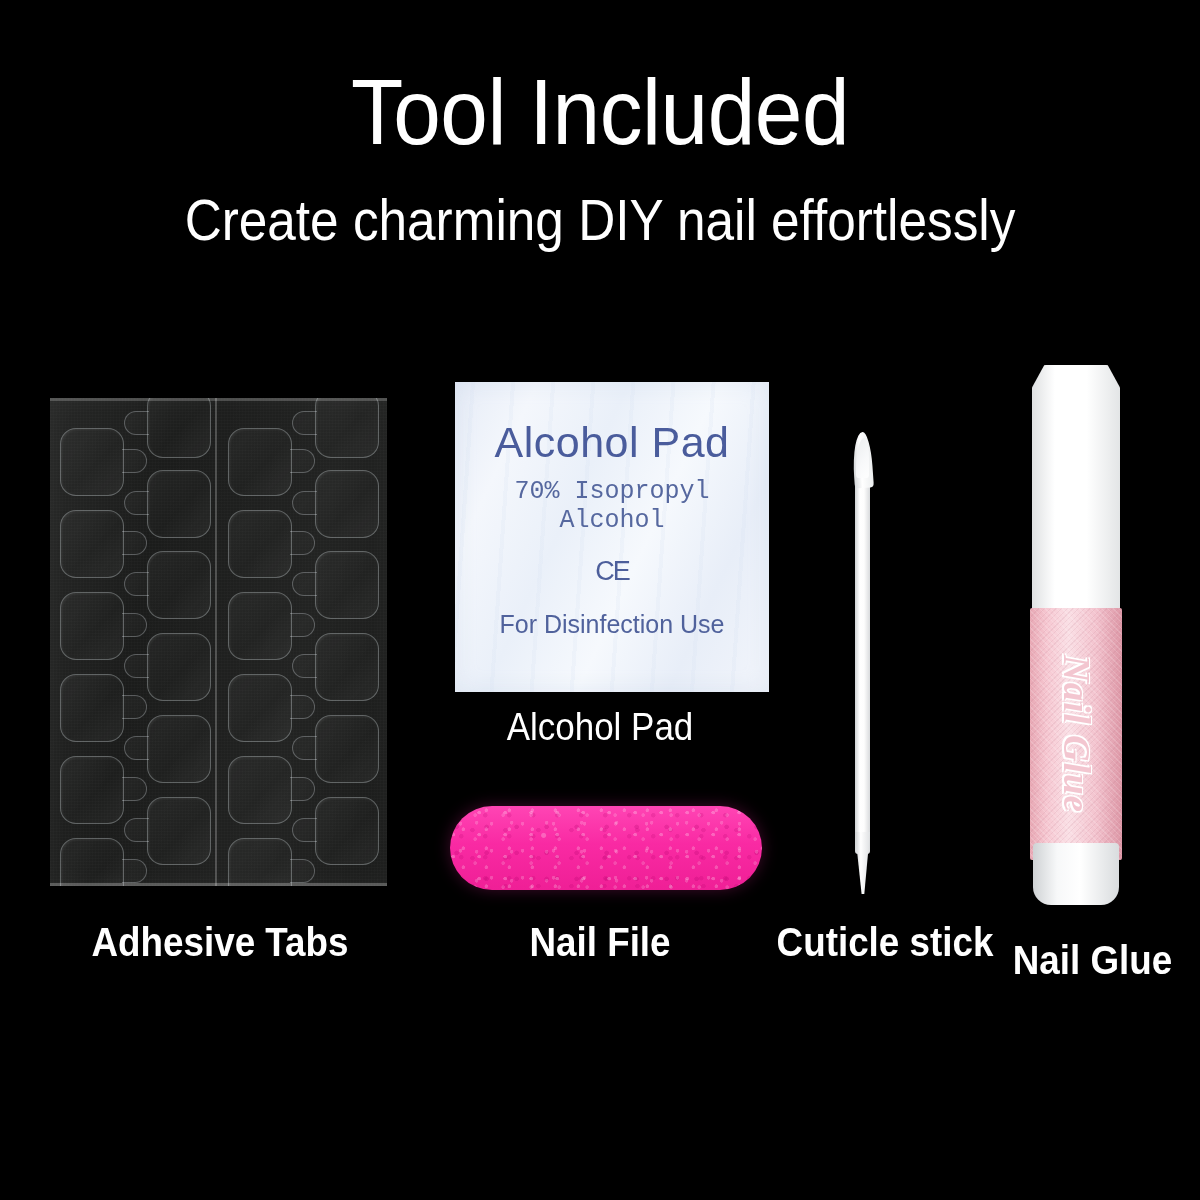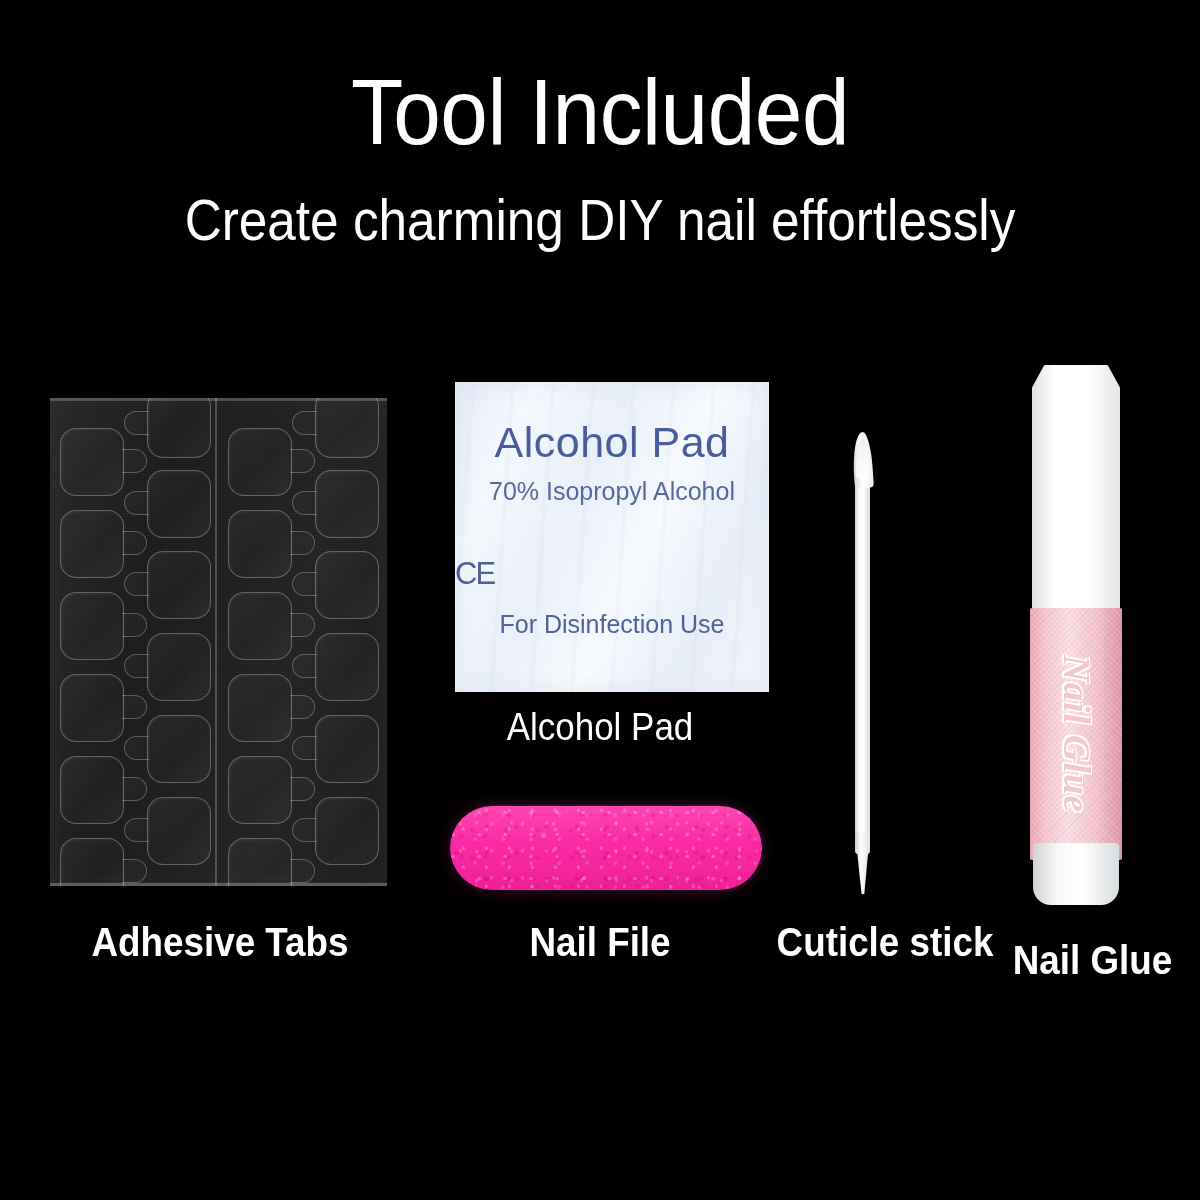--- a/index.html
+++ b/index.html
@@ -160,31 +160,31 @@
     font-family: "Liberation Sans", sans-serif;
     font-size: 43px;
     font-weight: 400;
     letter-spacing: 0.5px;
   }
   .packet-sub {
     position: absolute;
     left: 0; top: 95px; width: 100%;
     text-align: center;
     color: #56689f;
-    font-family: Liberation Sans, sans-serif;
+    font-family: Liberation Mono, monospace;
     font-size: 25px;
     font-weight: 400;
   }
   .packet-ce {
     position: absolute;
     left: 0; top: 174px; width: 100%;
-    text-align: left;
+    text-align: center;
     color: #4c5e9b;
     font-family: "Liberation Sans", sans-serif;
-    font-size: 31px;
+    font-size: 27px;
     font-weight: 400;
     letter-spacing: -2px;
   }
   .packet-use {
     position: absolute;
     left: 0; top: 228px; width: 100%;
     text-align: center;
     color: #50629c;
     font-family: "Liberation Sans", sans-serif;
     font-size: 25px;

